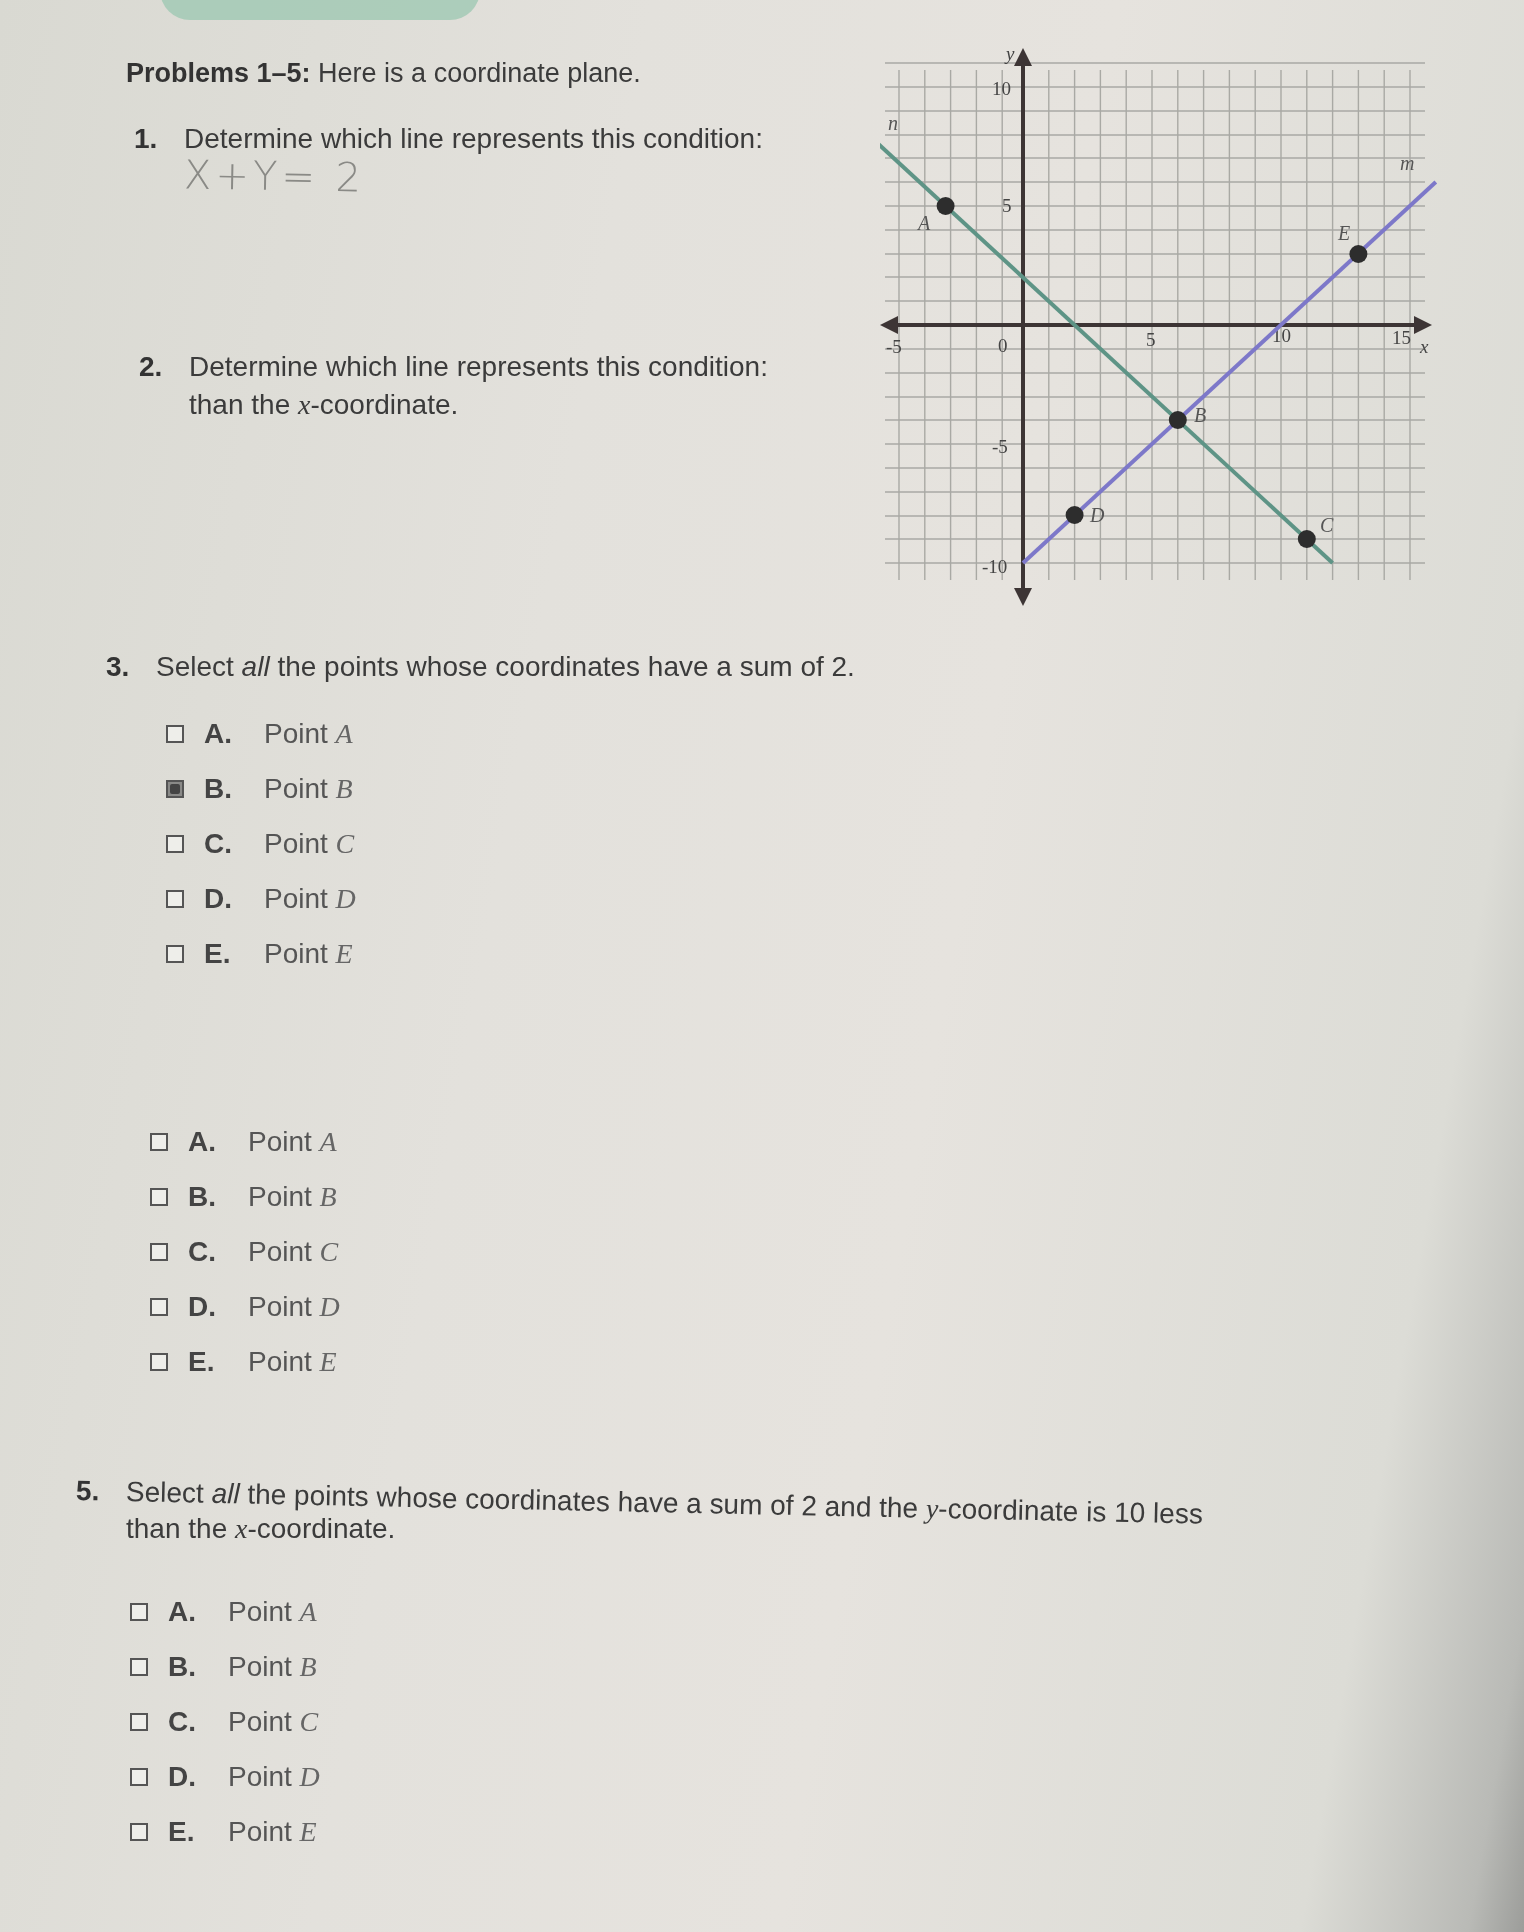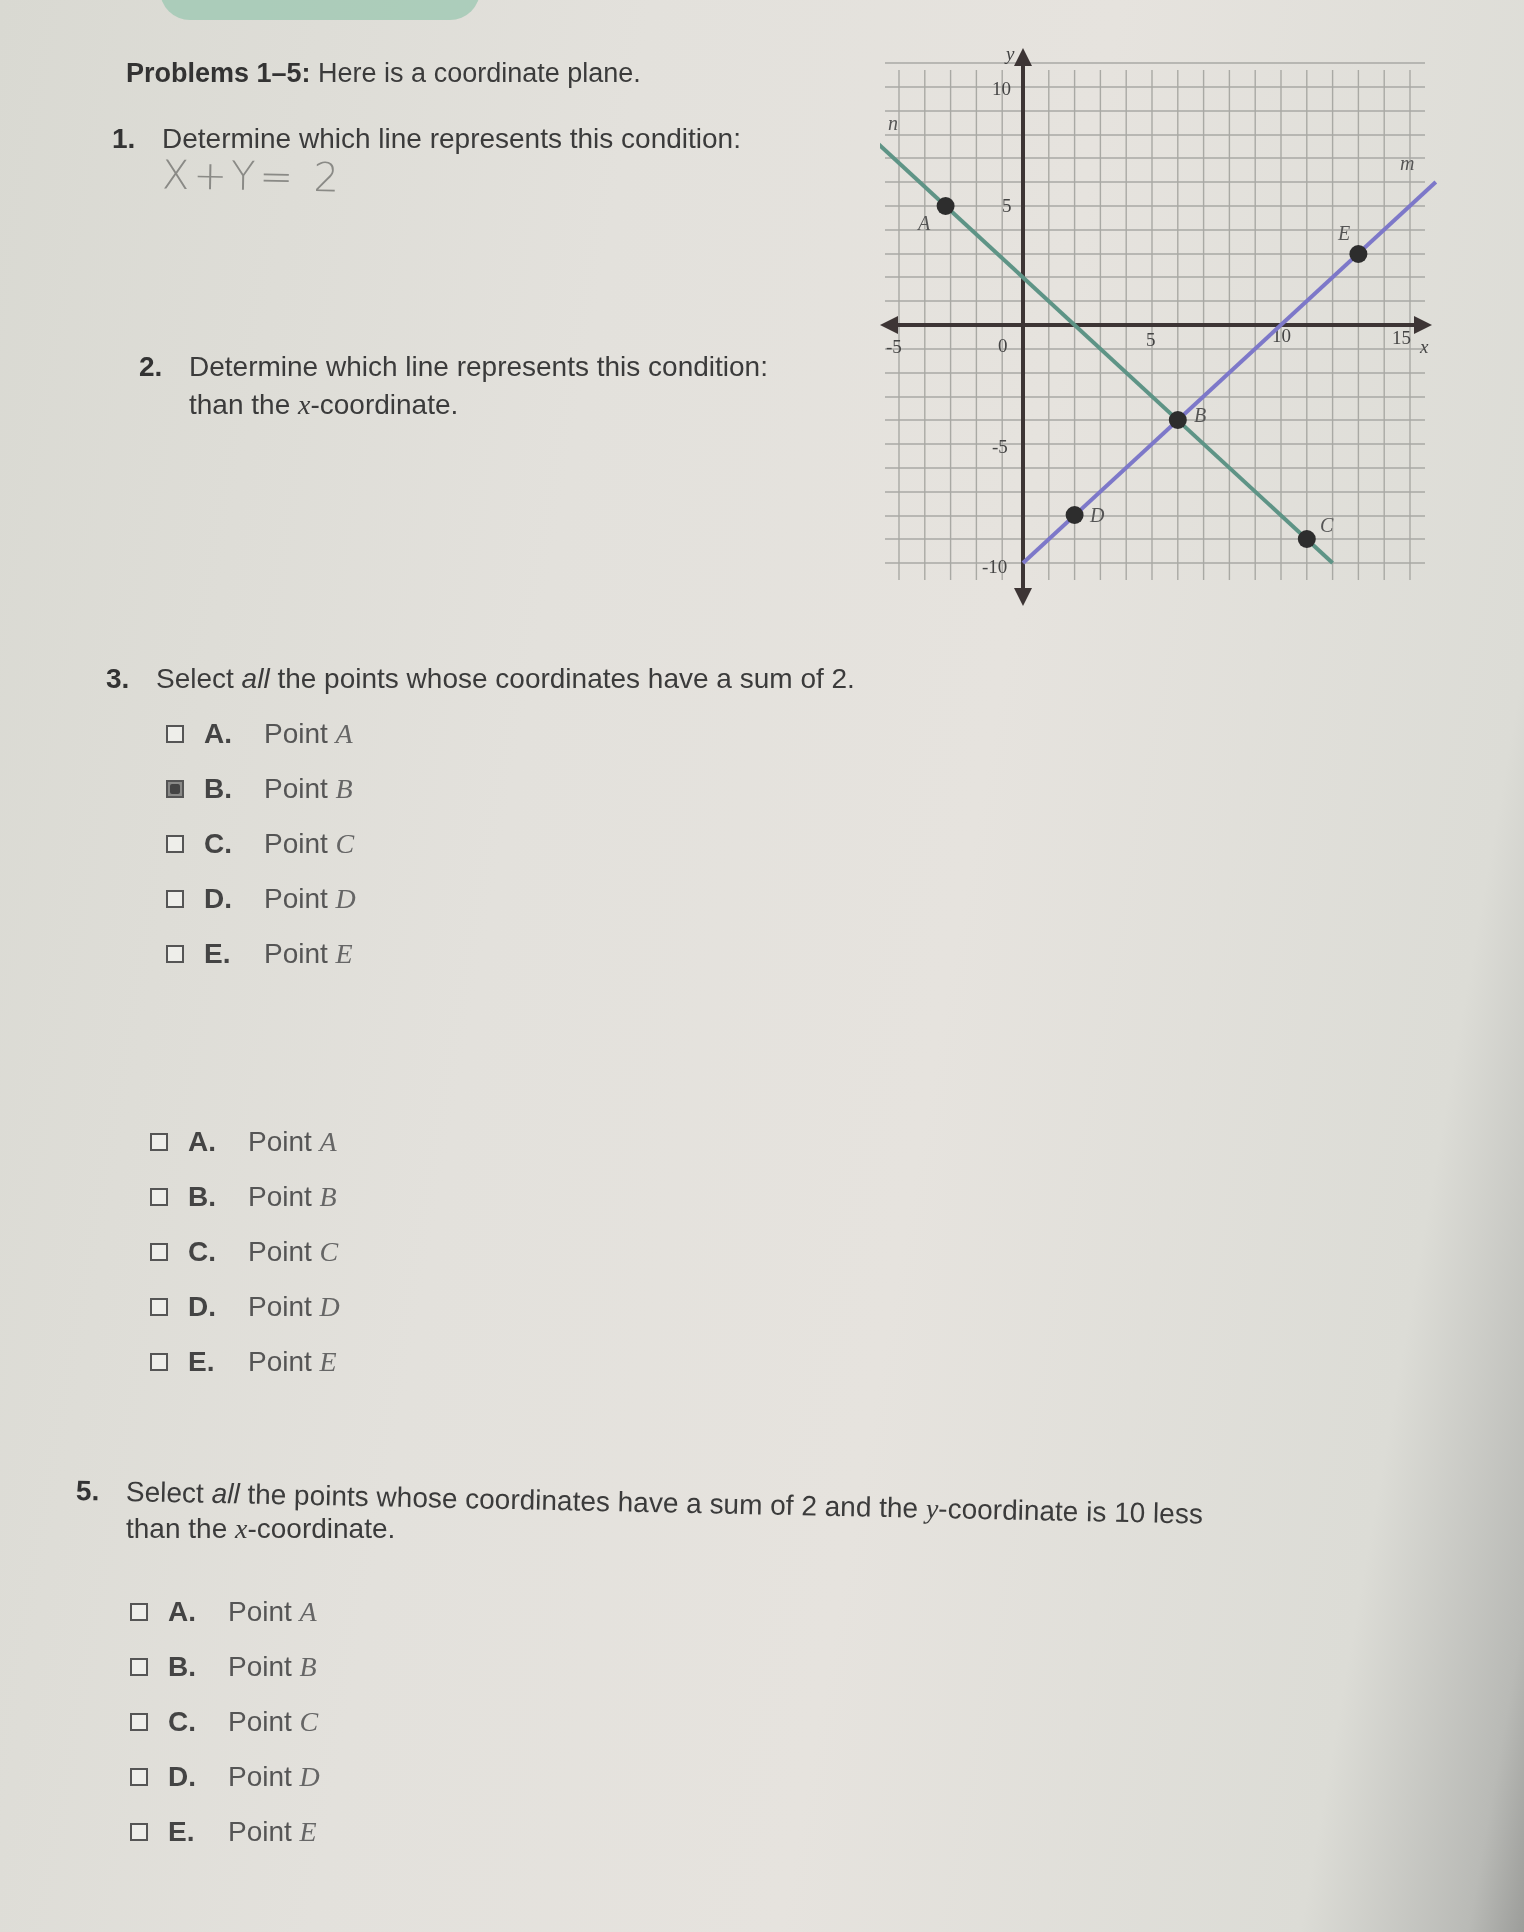--- a/index.html
+++ b/index.html
@@ -43,21 +43,21 @@
 <body>
 
 <div class="tab-strip"></div>
 
 <div class="page">
 
   <div class="block intro">
     <b>Problems 1–5:</b><span> Here is a coordinate plane.</span>
   </div>
 
-  <div class="block qtext" style="left:112px; top:120px;">
+  <div class="block qtext" style="left:134px; top:120px;">
     <div><span class="qnum">1.</span><span>Determine which line represents this condition:</span></div>
     <div class="indent hand" style="margin-top:2px; transform:rotate(1deg);">X+Y= 2</div>
   </div>
 
   <div class="block qtext" style="left:107px; top:348px;margin-left:32px;">
     <div><span class="qnum">2.</span><span>Determine which line represents this condition:</span></div>
     <div class="indent"><span>than the </span><i class="var">x</i><span>-coordinate.</span></div>
   </div>
 
   <svg class="graph" width="560" height="570" viewBox="0 0 560 570">
@@ -149,21 +149,21 @@
     </g>
     <g font-family="Liberation Serif, serif" font-style="italic" font-size="20" fill="#555">
       <text x="38" y="190">A</text>
       <text x="314" y="382">B</text>
       <text x="440" y="492">C</text>
       <text x="210" y="482">D</text>
       <text x="458" y="200">E</text>
     </g>
   </svg>
 
-  <div class="block qtext" style="left:106px; top:648px;margin-top:12px;">
+  <div class="block qtext" style="left:106px; top:648px;">
     <span class="qnum">3.</span><span>Select </span><em class="all">all</em><span> the points whose coordinates have a sum of 2.</span>
   </div>
   <div class="choices" style="left:166px; top:706px;">
     <div class="choice">
         <span class="cb"></span>
         <span class="clet">A.</span>
         <span class="cpt"><span>Point</span> <i>A</i></span>
       </div>
     <div class="choice">
         <span class="cb checked"></span>

